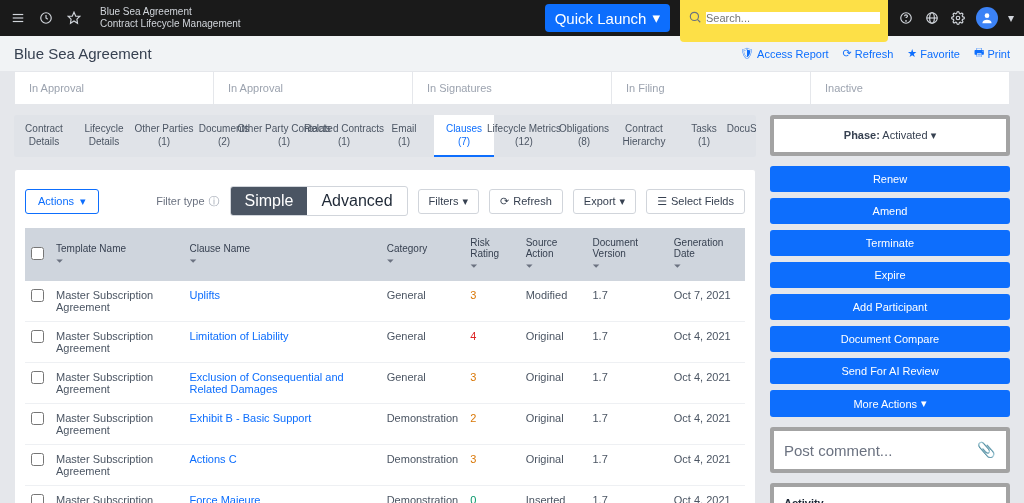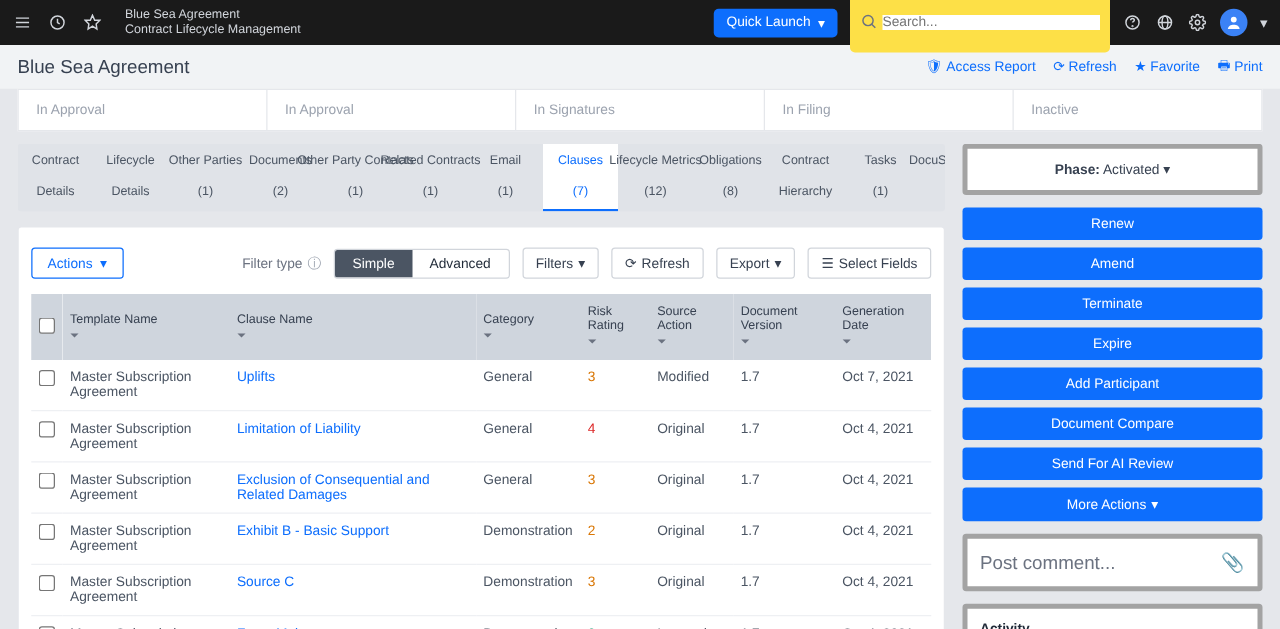--- a/index.html
+++ b/index.html
@@ -2,46 +2,46 @@
 <html><head>
 <meta charset="utf-8">
 <style>
 *{box-sizing:border-box;margin:0;padding:0;font-family:-apple-system,BlinkMacSystemFont,"Segoe UI",Arial,sans-serif}
 body{background:#e5e7eb;font-size:12px;color:#1f2937}
 .topbar{background:#1a1a1a;height:36px;display:flex;align-items:center;padding:0 10px;color:#fff}
 .topbar-left{display:flex;align-items:center;gap:12px}
 .topbar .icon{width:16px;height:16px;display:flex;align-items:center;justify-content:center;cursor:pointer;color:#d1d5db}
 .breadcrumb-box{display:flex;flex-direction:column;font-size:10px;color:#d1d5db;margin-left:6px;line-height:1.2}
 .topbar-right{margin-left:auto;display:flex;align-items:center;gap:10px}
-.quick-launch{background:#0d6efd;color:#fff;padding:5px 10px;border-radius:4px;font-size:11px;display:flex;align-items:center;gap:6px;cursor:pointer}
+.quick-launch{background:#0d6efd;color:#fff;padding:5px 10px;border-radius:4px;font-size:15px;display:flex;align-items:center;gap:6px;cursor:pointer}
 .search-box{background:#fde047;border-radius:4px;display:flex;align-items:center;padding:15px 8px;width:208px}
 .search-box input{border:none;outline:none;font-size:11px;width:100%}
 .avatar{width:22px;height:22px;border-radius:50%;background:#3b82f6;color:#fff;display:flex;align-items:center;justify-content:center;font-size:11px}
 .header-row{background:#f1f3f5;padding:8px 14px;display:flex;align-items:center}
 .header-row h1{font-size:15px;color:#374151;font-weight:500}
 .header-actions{margin-left:auto;display:flex;gap:14px;align-items:center;color:#0d6efd;font-size:11px}
 .header-actions .ha{display:flex;align-items:center;gap:3px;cursor:pointer}
 .phase-tabs{display:flex;background:#fff;margin:0 14px;border:1px solid #e5e7eb}
 .phase-tab{flex:1;padding:10px 14px;font-size:11px;color:#9ca3af;border-right:1px solid #e5e7eb;cursor:pointer}
 .phase-tab:last-child{border-right:none}
 .phase-tab.active{color:#374151;border-bottom:2px solid #0d6efd}
 .phase-tab .sub{font-size:10px;color:#6b7280}
 .main-wrap{display:flex;gap:14px;padding:10px 14px 14px;align-items:flex-start}
 .left-col{flex:1;min-width:0}
 .right-col{width:240px;display:flex;flex-direction:column;gap:10px}
 .subtabs{display:flex;background:#e0e3e8;border-radius:3px;overflow-x:auto}
-.subtab{padding:8px 10px;font-size:10px;color:#4b5563;text-align:center;cursor:pointer;white-space:nowrap;display:flex;flex-direction:column;align-items:center;gap:14px;min-width:60px}
+.subtab{padding:8px 10px;font-size:10px;color:#4b5563;text-align:center;cursor:pointer;white-space:nowrap;display:flex;flex-direction:column;align-items:center;gap:2px;min-width:60px}
 .subtab.active{background:#fff;color:#0d6efd;border-bottom:2px solid #0d6efd}
 .subtab .cnt{font-size:10px}
 .panel{background:#fff;border:1px solid #e5e7eb;border-radius:3px;margin-top:12px;padding:10px}
 .filter-row{display:flex;align-items:center;gap:10px;padding:6px 0 12px}
 .actions-btn{border:1px solid #0d6efd;color:#0d6efd;background:#fff;padding:5px 12px;border-radius:3px;font-size:11px;display:flex;align-items:center;gap:6px;cursor:pointer}
 .filter-label{margin-left:auto;font-size:11px;color:#6b7280;display:flex;align-items:center;gap:4px}
 .toggle{display:flex;border:1px solid #d1d5db;border-radius:3px;overflow:hidden}
-.toggle .opt{padding:5px 14px;font-size:11px;cursor:pointer}
+.toggle .opt{padding:5px 14px;font-size:16px;cursor:pointer}
 .toggle .opt.active{background:#4b5563;color:#fff}
 .small-btn{border:1px solid #d1d5db;background:#fff;padding:5px 10px;border-radius:3px;font-size:11px;display:flex;align-items:center;gap:4px;cursor:pointer;color:#374151}
 table{width:100%;border-collapse:collapse;font-size:11px}
 thead{background:#cfd5dd}
 th{text-align:left;padding:9px 6px;font-weight:500;color:#374151;font-size:10px;position:relative}
 th .filter-icon{display:block;color:#6b7280;font-size:9px;margin-top:2px}
 td{padding:8px 6px;border-bottom:1px solid #eef0f3;color:#4b5563;vertical-align:top}
 td .link{color:#0d6efd;cursor:pointer}
 .rating-3{color:#d97706}
 .rating-4{color:#dc2626}
@@ -307,21 +307,21 @@
               <td><span class="link">Exhibit B - Basic Support</span></td>
               <td>Demonstration</td>
               <td class="rating-2">2</td>
               <td>Original</td>
               <td>1.7</td>
               <td>Oct 4, 2021</td>
             </tr>
             <tr>
               <td><input type="checkbox" style=""></td>
               <td>Master Subscription Agreement</td>
-              <td><span class="link">Source C</span></td>
+              <td><span class="link">Actions C</span></td>
               <td>Demonstration</td>
               <td class="rating-3">3</td>
               <td>Original</td>
               <td>1.7</td>
               <td>Oct 4, 2021</td>
             </tr>
             <tr>
               <td><input type="checkbox" style=""></td>
               <td>Master Subscription Agreement</td>
               <td><span class="link">Force Majeure</span></td>

